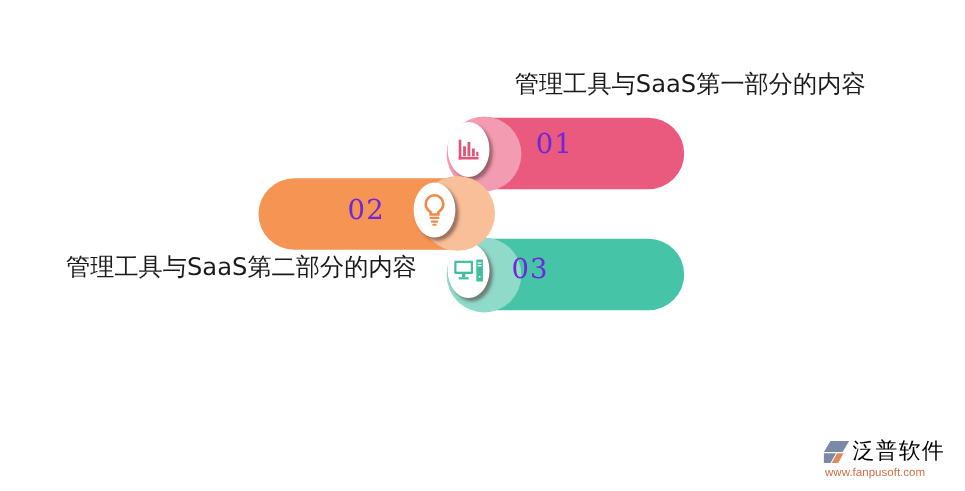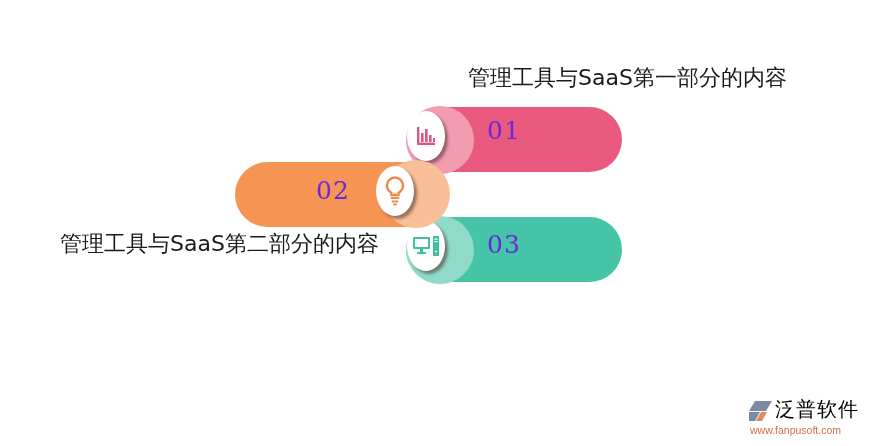--- a/index.html
+++ b/index.html
@@ -56,21 +56,21 @@
     .num {
       position: absolute;
       font-family: "DejaVu Serif", "Liberation Serif", serif;
       font-size: 25px;
       color: #6d28d9;
       line-height: 1;
       letter-spacing: 1px;
     }
     .num-1 { left: 487px; top: 118px; }
     .num-2 { left: 316px; top: 178px; }
-    .num-3 { left: 487px; top: 232px; text-align: right; }
+    .num-3 { left: 465px; top: 232px; text-align: right; }
 
     .label {
       position: absolute;
       font-family: "DejaVu Sans", "Liberation Sans", sans-serif;
       font-size: 22px;
       color: #1a1a1a;
       white-space: nowrap;
       line-height: 1;
     }
     .label-1 { left: 468px; top: 67px; }

